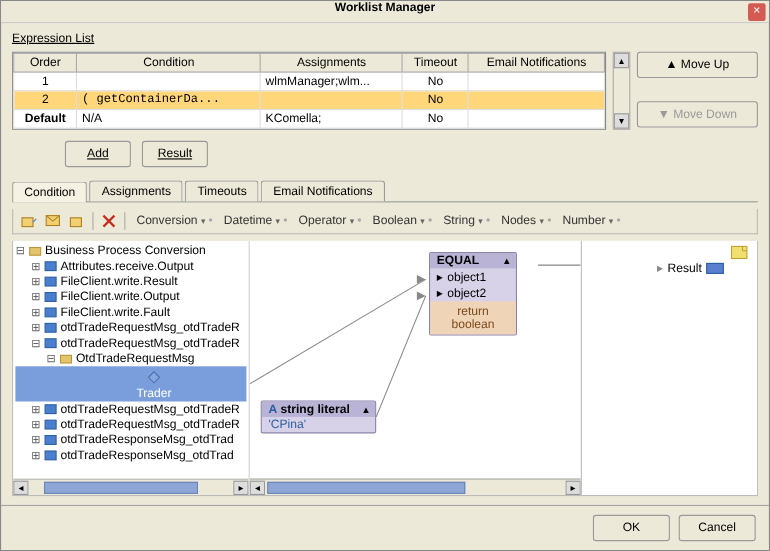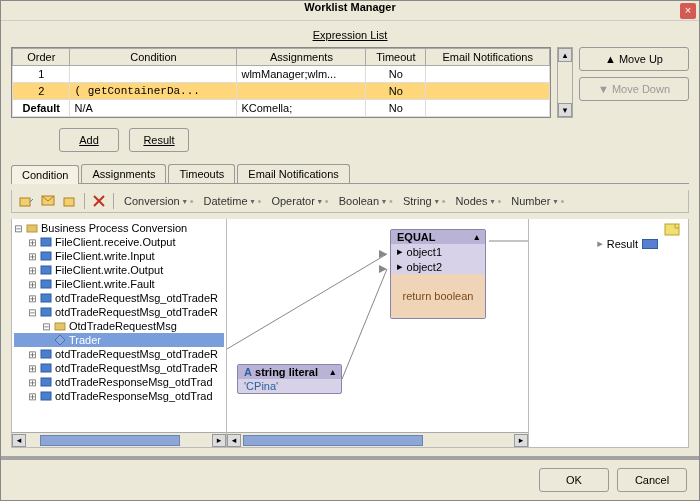--- a/index.html
+++ b/index.html
@@ -2,32 +2,32 @@
 <html><head>
 <meta charset="utf-8">
 <style>
   * { box-sizing: border-box; font-family: Tahoma, Arial, sans-serif; font-size: 11px; }
   body { margin:0; background:#ece9d8; }
   .window { width:700px; height:501px; background:#ece9d8; display:flex; flex-direction:column; border:1px solid #888; }
   .titlebar { background:#ece9d8; height:20px; display:flex; align-items:flex-start; justify-content:center; position:relative; border-bottom:1px solid #ccc;}
   .titlebar .title { font-weight:bold; }
   .titlebar .close { position:absolute; right:3px; top:2px; width:16px; height:16px; background:#d45b52; color:#fff; text-align:center; line-height:15px; border-radius:2px; cursor:pointer; }
   .content { flex:1; padding:8px 10px; display:flex; flex-direction:column; gap:6px; overflow:hidden;}
-  .section-label { text-decoration:underline;text-align:center; }
+  .section-label { text-decoration:underline; }
   .top-row { display:flex; gap:6px; }
   .grid-wrap { flex:1; border:1px solid #888; background:#fff; }
   table.grid { width:100%; border-collapse:collapse; }
   table.grid th { background:#ece9d8; border:1px solid #aaa; font-weight:normal; text-align:center; padding:2px 4px; }
   table.grid td { border:1px solid #ddd; padding:2px 4px; height:16px; }
   tr.sel td { background:#ffd77a; }
   .vscroll { width:16px; background:#ece9d8; border:1px solid #aaa; display:flex; flex-direction:column; justify-content:space-between; }
   .vscroll .arr { height:14px; background:#ddd; text-align:center; line-height:12px; border:1px solid #999; font-size:9px;}
   .side-btns { width:110px; display:flex; flex-direction:column; gap:6px; }
   .btn { background:#ece9d8; border:1px solid #999; border-radius:3px; padding:5px 8px; text-align:center; cursor:pointer; }
-  .btn.disabled { color:#9a9a9a; }
+  .btn.disabled { color:#9a9a9a;margin-top:15px; }
   .row-btns { display:flex; gap:10px; margin-top:4px;margin-left:48px;}
   .row-btns .btn { width:60px; }
   .tabs { display:flex; border-bottom:1px solid #999; margin-top:6px;}
   .tab { padding:3px 10px; border:1px solid #999; border-bottom:none; margin-right:2px; background:#ece9d8; border-radius:3px 3px 0 0; cursor:pointer;}
   .tab.active { background:#f5f2e3; font-weight:normal; position:relative; top:1px;}
   .toolbar { display:flex; align-items:center; gap:6px; border:1px solid #bbb; border-top:none; padding:3px 6px; background:#ece9d8; flex-wrap:nowrap; overflow:hidden;}
   .tb-icon { width:16px; height:16px; display:inline-block;}
   .tb-sep { width:1px; height:16px; background:#aaa; display:inline-block;}
   .menu-label { display:flex; align-items:center; gap:3px; color:#333; padding:0 4px; cursor:pointer;}
   .menu-label .tri { font-size:8px; color:#666;}
@@ -36,26 +36,26 @@
   .tree { flex:1; overflow:auto; padding:2px 2px; position:relative; background:#fff;}
   .tree-row { display:flex; align-items:center; gap:3px; padding:1px 0; white-space:nowrap;}
   .tree-row.sel { background:#7a9edb; color:#fff; }
   .tree-row .tw { width:9px; text-align:center; color:#666; font-size:10px;}
   .tree-icon { width:12px; height:12px; display:inline-block; }
   .canvas { flex:1; position:relative; overflow:hidden; background:#fff;}
   .result-pane { width:160px; border-left:1px solid #bbb; position:relative; background:#fff;}
   .node { position:absolute; background:#d7d2e8; border:1px solid #8a83aa; border-radius:2px; font-size:10px;}
   .node .hdr { background:#b9b3d6; padding:1px 6px; font-weight:bold; display:flex; justify-content:space-between; align-items:center;}
   .node .port { padding:1px 6px; display:flex; align-items:center; gap:4px;}
-  .node .ret { background:#f0d4b8; color:#7a4a1a; text-align:center; padding:16px 6px;}
+  .node .ret { background:#f0d4b8; color:#7a4a1a; text-align:center; padding:3px 6px;}
   .hscroll { height:15px; background:#ece9d8; border-top:1px solid #aaa; display:flex; align-items:center;}
   .hscroll .arr { width:14px; height:13px; background:#ddd; border:1px solid #999; text-align:center; font-size:9px; line-height:11px;}
   .hscroll .track { flex:1; height:13px; background:#ece9d8; position:relative;}
   .hscroll .thumb { position:absolute; height:11px; top:1px; background:#8ea6d6; border:1px solid #6a85b5;}
-  .footer { display:flex; justify-content:flex-end; gap:8px; padding:8px 12px; border-top:4px solid #a3a3a3;}
+  .footer { display:flex; justify-content:flex-end; gap:8px; padding:8px 12px; border-top:1px solid #a3a3a3;}
   .footer .btn { width:70px;}
   line.wire { stroke:#888; stroke-width:1; }
   .icon-folder { fill:#e4c46b; stroke:#b89635;}
   .icon-block { fill:#4a7fd0; stroke:#2a5fa0;}
   .result-label { position:absolute; top:18px; right:30px; display:flex; align-items:center; gap:4px; }
   .result-port { width:16px; height:10px; background:#5a7fd0; border:1px solid #2a5fa0;}
   .corner-icon { position:absolute; top:4px; right:6px; width:18px; height:14px;}
 </style>
 </head>
 <body>
@@ -192,28 +192,28 @@
               <span class="tree-icon"><svg width="12" height="12">
                   <rect x="1" y="3" width="10" height="7" class="icon-folder"></rect>
                 </svg></span>
               <span>Business Process Conversion</span>
             </div>
             <div class="tree-row" style="padding-left: 14px;">
               <span class="tw">⊞</span>
               <span class="tree-icon"><svg width="12" height="12">
                   <rect x="1" y="2" width="10" height="8" class="icon-block"></rect>
                 </svg></span>
-              <span>FileClient.receive.Output</span>
-            </div>
-            <div class="tree-row" style="padding-left: 14px;">
-              <span class="tw">⊞</span>
-              <span class="tree-icon"><svg width="12" height="12">
-                  <rect x="1" y="2" width="10" height="8" class="icon-block"></rect>
-                </svg></span>
-              <span>FileClient.write.Input</span>
+              <span>Attributes.receive.Output</span>
+            </div>
+            <div class="tree-row" style="padding-left: 14px;">
+              <span class="tw">⊞</span>
+              <span class="tree-icon"><svg width="12" height="12">
+                  <rect x="1" y="2" width="10" height="8" class="icon-block"></rect>
+                </svg></span>
+              <span>FileClient.write.Result</span>
             </div>
             <div class="tree-row" style="padding-left: 14px;">
               <span class="tw">⊞</span>
               <span class="tree-icon"><svg width="12" height="12">
                   <rect x="1" y="2" width="10" height="8" class="icon-block"></rect>
                 </svg></span>
               <span>FileClient.write.Output</span>
             </div>
             <div class="tree-row" style="padding-left: 14px;">
               <span class="tw">⊞</span>
@@ -236,21 +236,21 @@
                 </svg></span>
               <span>otdTradeRequestMsg_otdTradeR</span>
             </div>
             <div class="tree-row" style="padding-left: 28px;">
               <span class="tw">⊟</span>
               <span class="tree-icon"><svg width="12" height="12">
                   <rect x="1" y="3" width="10" height="7" class="icon-folder"></rect>
                 </svg></span>
               <span>OtdTradeRequestMsg</span>
             </div>
-            <div class="tree-row sel" style="padding-left: 28px;">
+            <div class="tree-row sel" style="padding-left: 42px; flex-direction: column;">
               <span class="tw"></span>
               <span class="tree-icon"><svg width="12" height="12">
                   <polygon points="6,1 11,6 6,11 1,6" fill="#8aa8e0" stroke="#4a6fb0"></polygon>
                 </svg></span>
               <span>Trader</span>
             </div>
             <div class="tree-row" style="padding-left: 14px;">
               <span class="tw">⊞</span>
               <span class="tree-icon"><svg width="12" height="12">
                   <rect x="1" y="2" width="10" height="8" class="icon-block"></rect>
@@ -290,21 +290,21 @@
 
       <div class="canvas">
         <svg width="100%" height="100%" style="position:absolute;inset:0;">
           <line class="wire" x1="0" y1="130" x2="160" y2="35"></line>
           <polygon points="160,35 152,31 152,39" fill="#888"></polygon>
           <line class="wire" x1="115" y1="160" x2="160" y2="50"></line>
           <polygon points="160,50 152,46 152,54" fill="#888"></polygon>
           <line class="wire" x1="262" y1="22" x2="310" y2="22"></line>
         </svg>
 
-        <div class="node" style="left:163px; top:10px; width:96px;">
+        <div class="node" style="left:163px; top:10px; width:80px;">
           <div class="hdr">
               <span>EQUAL</span>
               <span style="font-size:9px;">▴</span>
             </div>
           <div class="port">▸ <span>object1</span></div>
           <div class="port">▸ <span>object2</span></div>
           <div class="ret">return boolean</div>
         </div>
 
         <div class="node" style="left:10px; top:145px; width:105px;">

